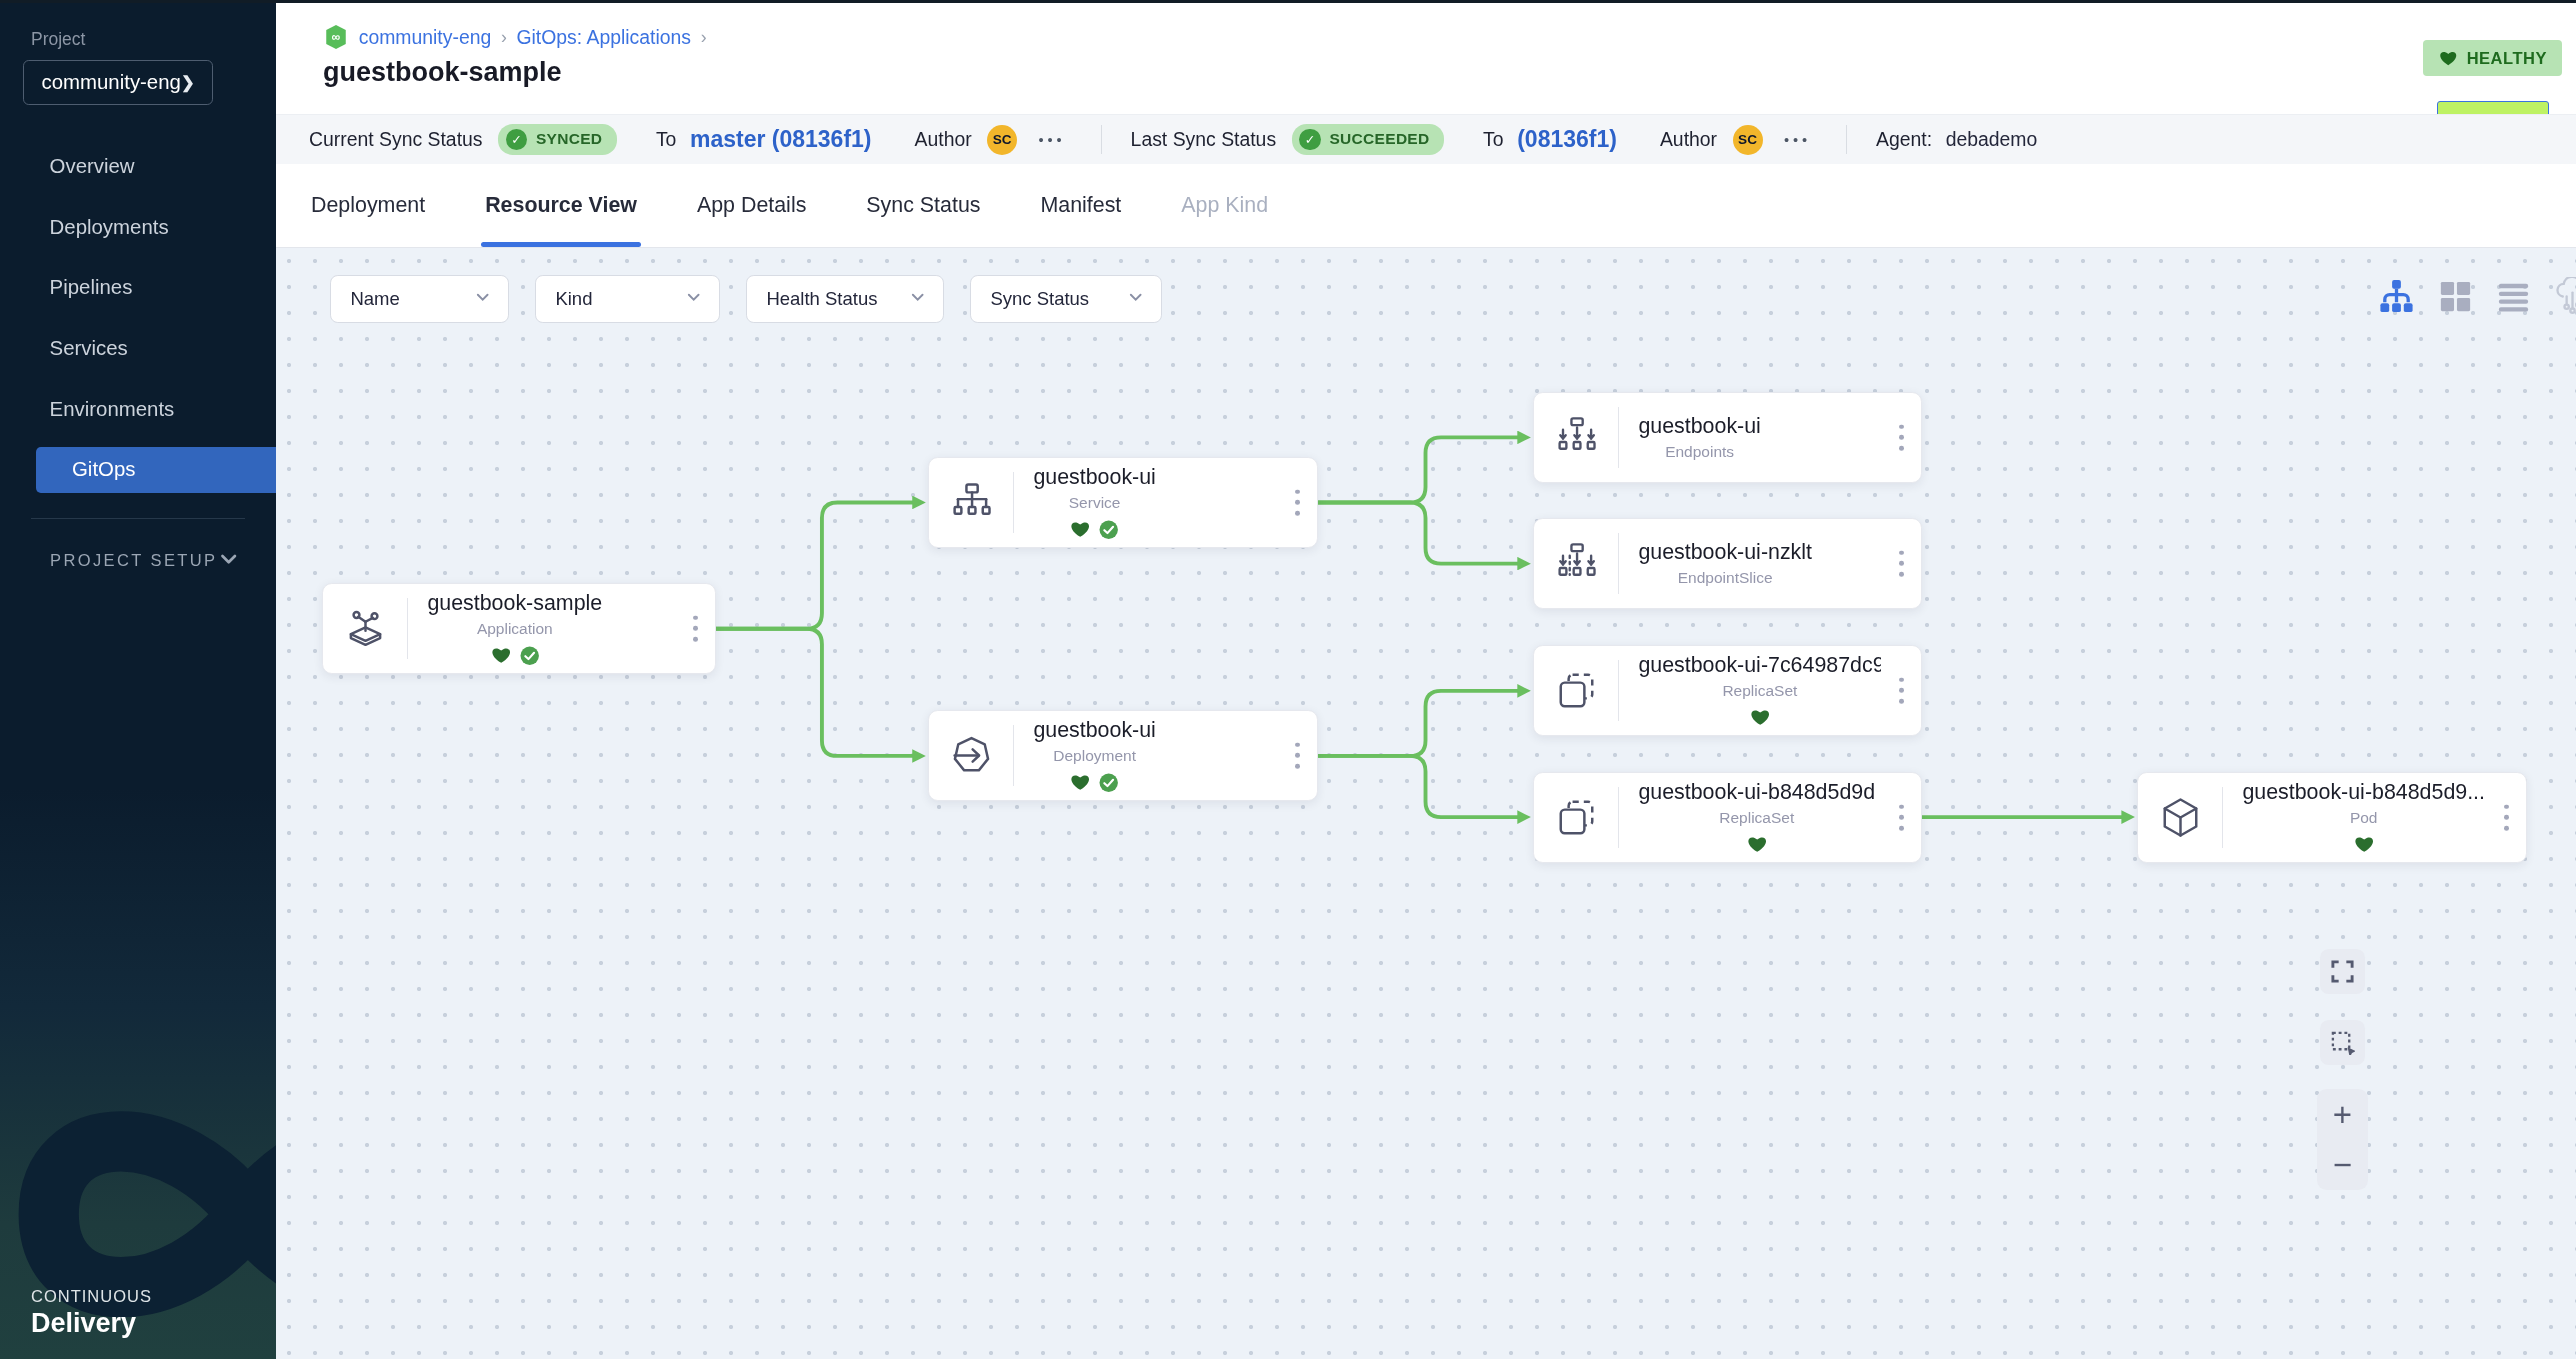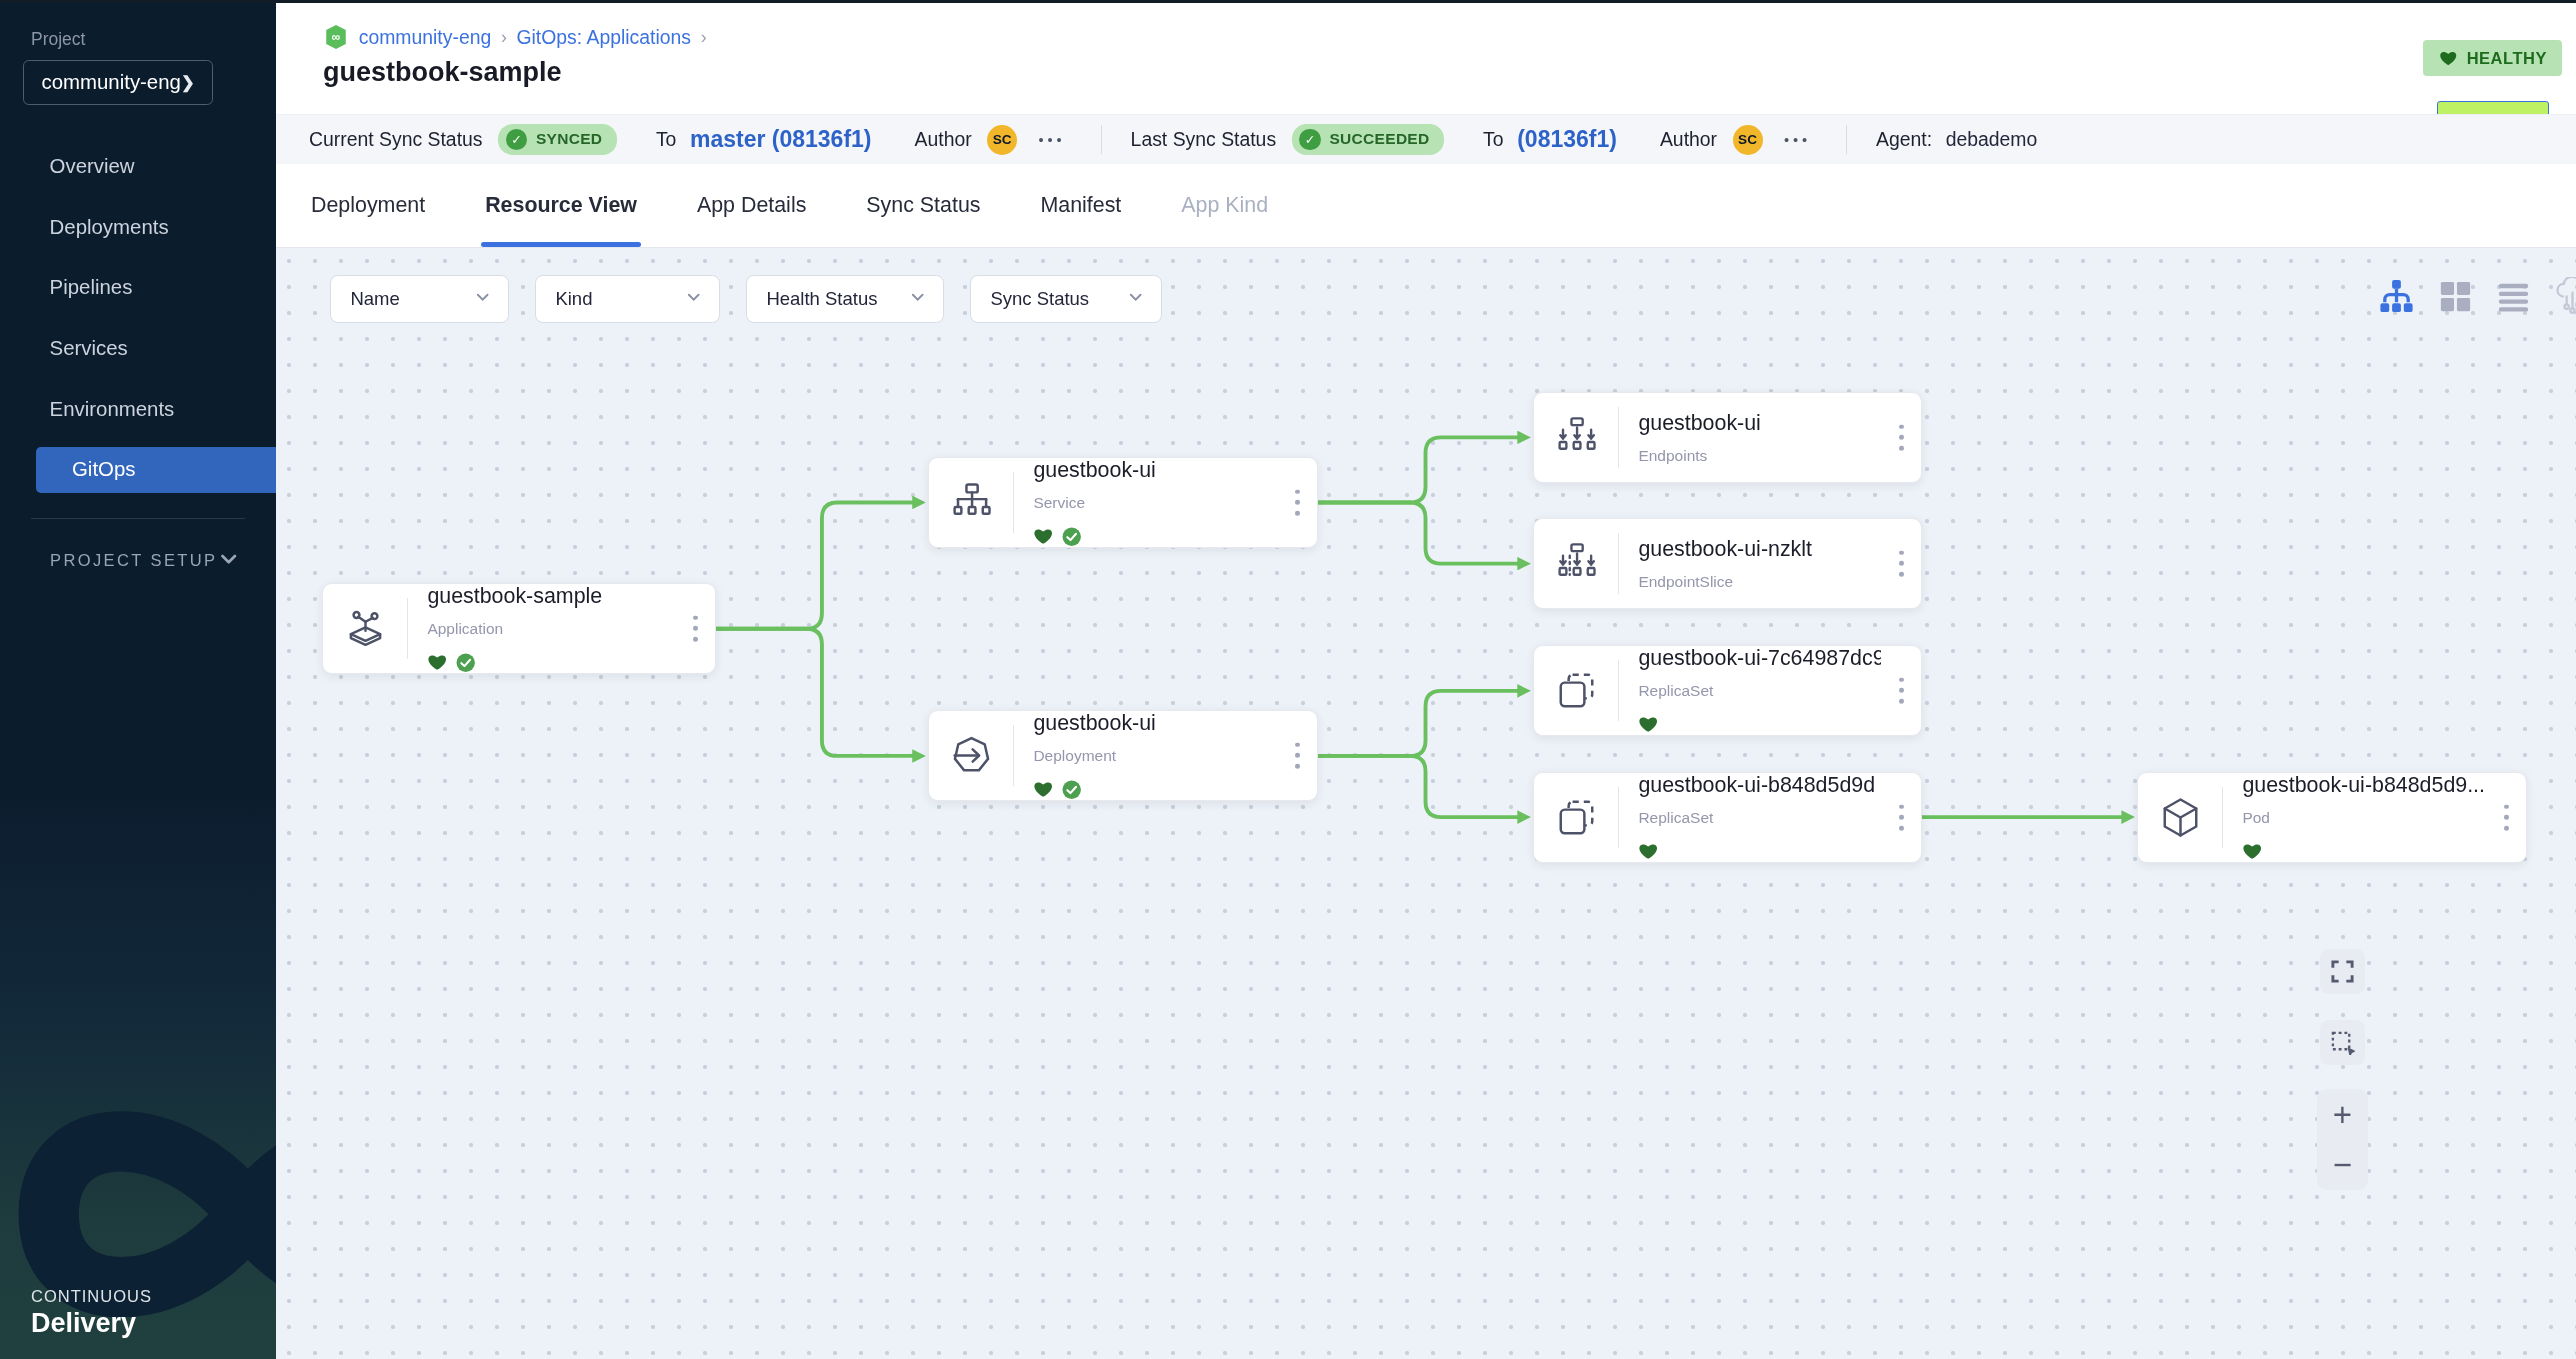--- a/index.html
+++ b/index.html
@@ -87,21 +87,21 @@
   .view-toggle { width:39px; height:39px; background:none; border:none; cursor:pointer; padding:0; }
   .view-toggle svg { width:39px; height:39px; }
 
   .edges { position:absolute; left:0; top:0; width:2300px; height:1112px; pointer-events:none; }
 
   .node { position:absolute; display:flex; align-items:center; background:#fff; border:1px solid #e6e8ee;
     border-radius:9.7px; box-shadow:0 2.9px 9.7px rgba(35,40,60,.08); cursor:pointer; }
   .node-iconwrap { width:84px; display:flex; align-items:center; justify-content:center; flex:0 0 84px; }
   .node-iconwrap svg { width:45px; height:45px; }
   .node-vdiv { width:1px; align-self:stretch; margin:13.6px 0; background:#e3e5eb; }
-  .node-body { padding-left:19.4px; display:flex; flex-direction:column; justify-content:center; gap:11px; min-width:0; }
+  .node-body { padding-left:19.4px; display:flex; flex-direction:column; justify-content:center; gap:4px; min-width:0;align-items:center; }
   .node-name { font-size:21.4px; color:#1b1d29; white-space:nowrap; overflow:hidden; max-width:243px; }
   .node-kind { font-size:15.5px; color:#9496ab; }
   .node-badges { display:flex; align-items:center; gap:8.7px; margin-top:2.9px; height:21.4px; }
   .node-badges svg { display:block; }
   .node-kebab { position:absolute; right:17.5px; top:50%; transform:translateY(-50%); display:flex;
     flex-direction:column; gap:5.8px; cursor:pointer; }
   .node-kebab i { width:4.9px; height:4.9px; border-radius:50%; background:#a3a7ba; }
 
   .canvas-controls button { position:absolute; background:#e8ebf2; border:none; border-radius:8.7px; cursor:pointer;
     display:flex; align-items:center; justify-content:center; }

